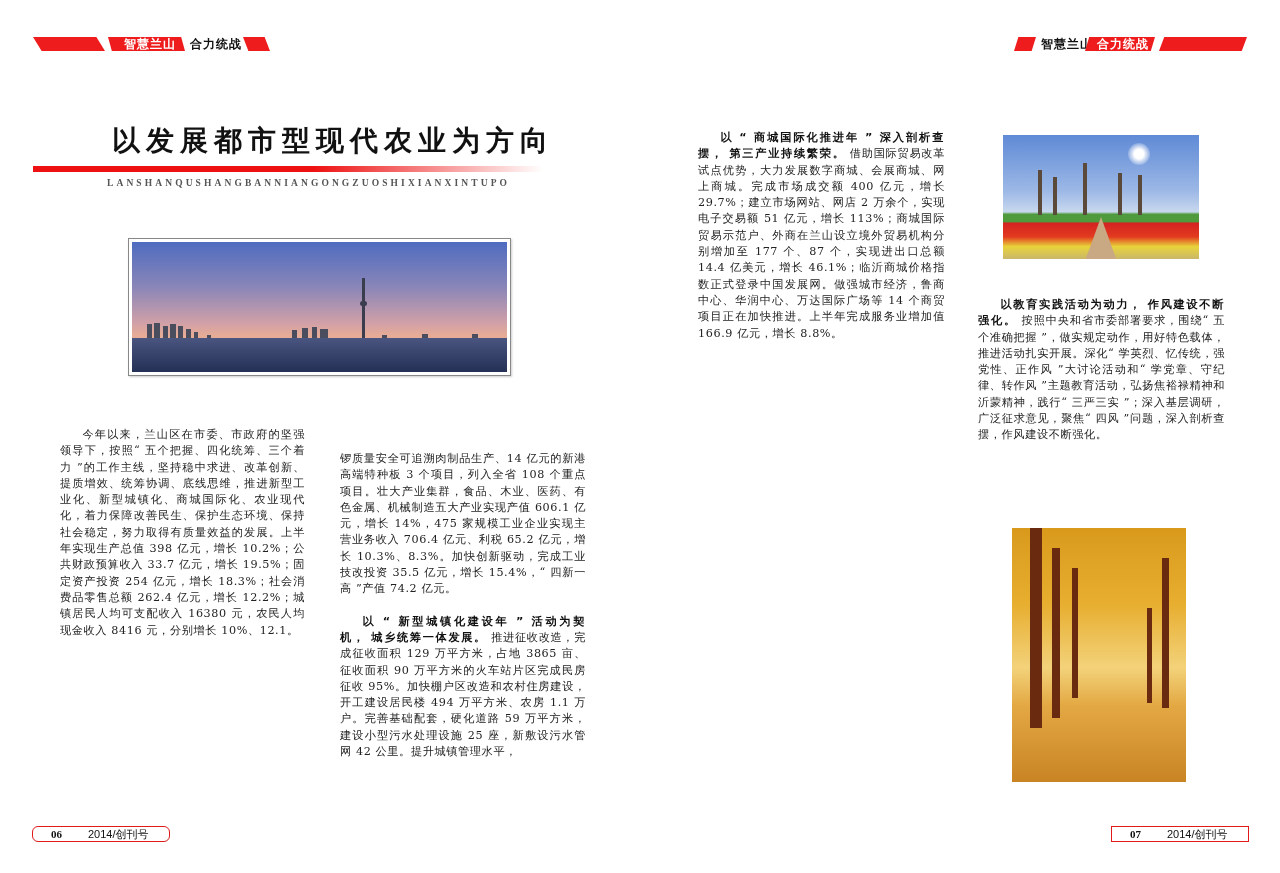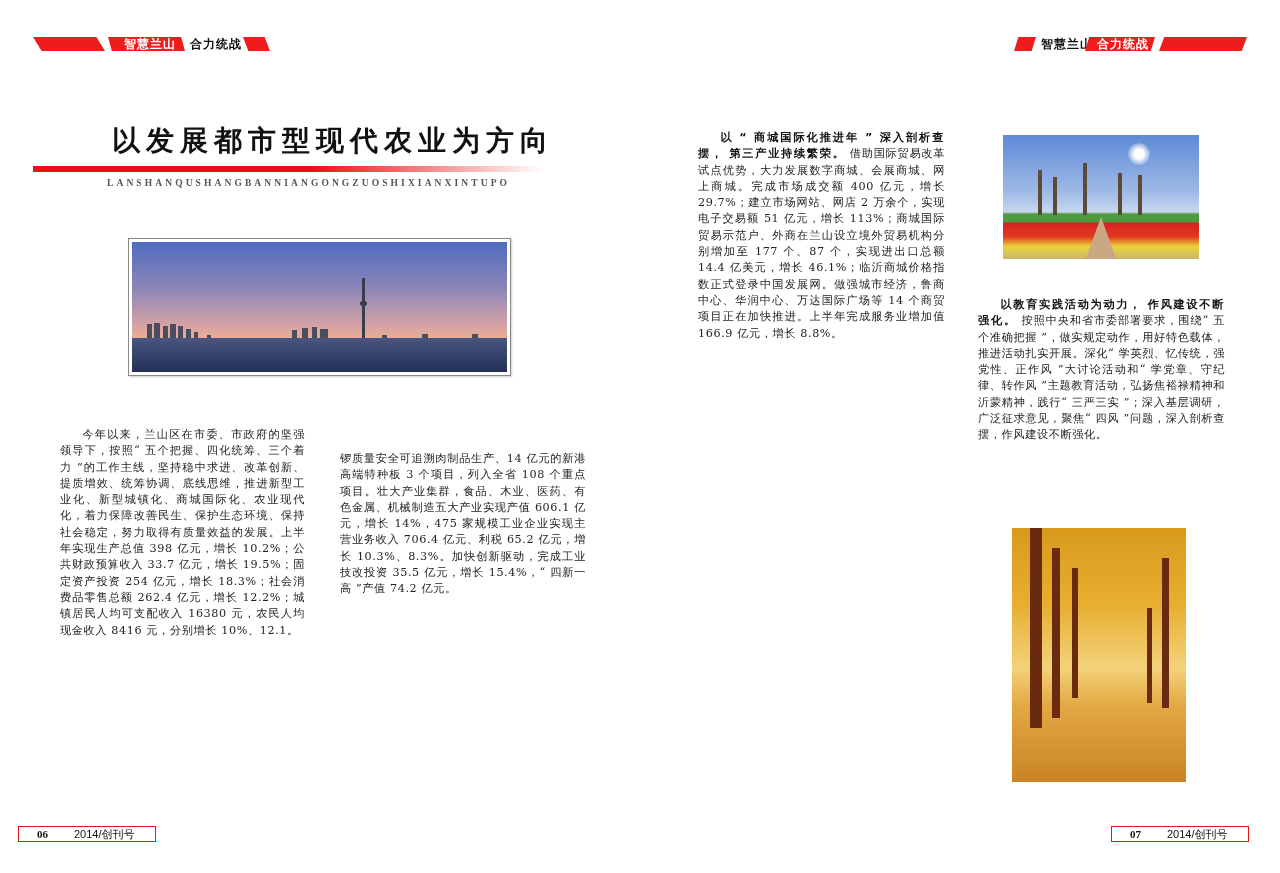--- a/index.html
+++ b/index.html
@@ -133,30 +133,31 @@
   <div class="trunk" style="left:150px; top:30px; width:7px; height:150px;"></div>
   <div class="trunk" style="left:135px; top:80px; width:5px; height:95px;"></div>
 </div>
 
 <div class="col" style="left:60px; top:427px; width:245px;">
   <p>今年以来，兰山区在市委、市政府的坚强领导下，按照“ 五个把握、四化统筹、三个着力 ”的工作主线，坚持稳中求进、改革创新、提质增效、统筹协调、底线思维，推进新型工业化、新型城镇化、商城国际化、农业现代化，着力保障改善民生、保护生态环境、保持社会稳定，努力取得有质量效益的发展。上半年实现生产总值 398 亿元，增长 10.2%；公共财政预算收入 33.7 亿元，增长 19.5%；固定资产投资 254 亿元，增长 18.3%；社会消费品零售总额 262.4 亿元，增长 12.2%；城镇居民人均可支配收入 16380 元，农民人均现金收入 8416 元，分别增长 10%、12.1。</p>
 </div>
 
 <div class="col" style="left:340px; top:427px; width:246px;margin-top:24px;">
   <p style="text-indent:0;">锣质量安全可追溯肉制品生产、14 亿元的新港高端特种板 3 个项目，列入全省 108 个重点项目。壮大产业集群，食品、木业、医药、有色金属、机械制造五大产业实现产值 606.1 亿元，增长 14%，475 家规模工业企业实现主营业务收入 706.4 亿元、利税 65.2 亿元，增长 10.3%、8.3%。加快创新驱动，完成工业技改投资 35.5 亿元，增长 15.4%，“ 四新一高 ”产值 74.2 亿元。</p>
+  <p><span class="lead">以 “ 新型城镇化建设年 ” 活动为契机， 城乡统筹一体发展。</span><span> 推进征收改造，完成征收面积 129 万平方米，占地 3865 亩、征收面积 90 万平方米的火车站片区完成民房征收 95%。加快棚户区改造和农村住房建设，开工建设居民楼 494 万平方米、农房 1.1 万户。完善基础配套，硬化道路 59 万平方米，建设小型污水处理设施 25 座，新敷设污水管网 42 公里。提升城镇管理水平，</span></p>
 </div>
 
 <div class="col" style="left:698px; top:130px; width:247px;">
   <p><span class="lead">以 “ 商城国际化推进年 ” 深入剖析查摆， 第三产业持续繁荣。</span><span> 借助国际贸易改革试点优势，大力发展数字商城、会展商城、网上商城。完成市场成交额 400 亿元，增长 29.7%；建立市场网站、网店 2 万余个，实现电子交易额 51 亿元，增长 113%；商城国际贸易示范户、外商在兰山设立境外贸易机构分别增加至 177 个、87 个，实现进出口总额 14.4 亿美元，增长 46.1%；临沂商城价格指数正式登录中国发展网。做强城市经济，鲁商中心、华润中心、万达国际广场等 14 个商贸项目正在加快推进。上半年完成服务业增加值 166.9 亿元，增长 8.8%。</span></p>
 </div>
 
 <div class="col" style="left:978px; top:297px; width:247px;">
   <p><span class="lead">以教育实践活动为动力， 作风建设不断强化。</span><span> 按照中央和省市委部署要求，围绕“ 五个准确把握 ”，做实规定动作，用好特色载体，推进活动扎实开展。深化“ 学英烈、忆传统，强党性、正作风 ”大讨论活动和“ 学党章、守纪律、转作风 ”主题教育活动，弘扬焦裕禄精神和沂蒙精神，践行“ 三严三实 ”；深入基层调研，广泛征求意见，聚焦“ 四风 ”问题，深入剖析查摆，作风建设不断强化。</span></p>
 </div>
 
-<div class="footer-box" style="left:18px; width:136px;">
+<div class="footer-box" style="left:32px; width:136px;border-radius:6px;">
   <span class="num">06</span>
   <span class="issue">2014/创刊号</span>
 </div>
 <div class="footer-box" style="left:1111px; width:136px;">
   <span class="num">07</span>
   <span class="issue">2014/创刊号</span>
 </div>
 
 </body></html>

